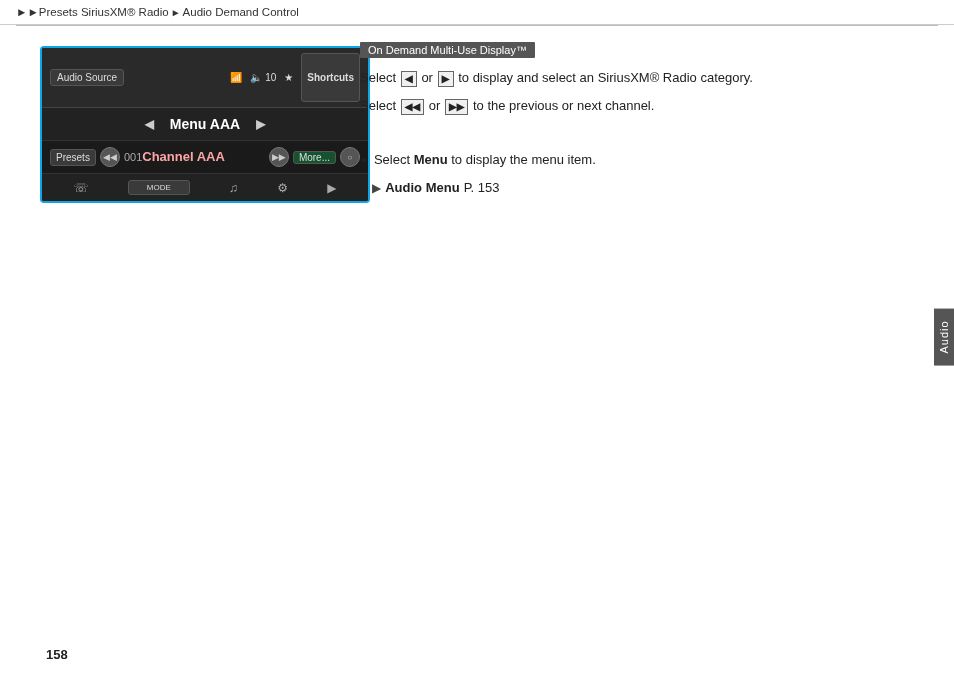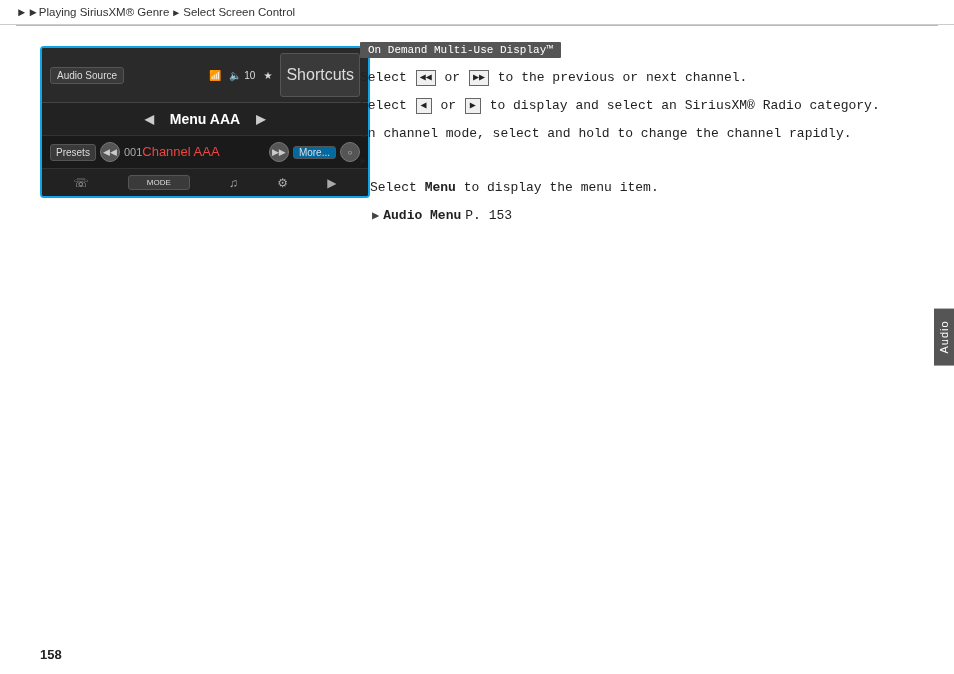--- a/index.html
+++ b/index.html
@@ -85,22 +85,23 @@
       align-items: center;
       gap: 2px;
       color: #ddd;
       font-size: 10px;
     }
     .screen-shortcuts {
       background: #3a3a3a;
       border: 1px solid #555;
       border-radius: 3px;
       color: #ddd;
-      font-size: 16px;
-      padding: 12px 5px;
+      font-size: 10px;
+      padding: 18px 5px;
+      font-weight: bold;
     }
 
     
     .genre-row {
       display: flex;
       align-items: center;
       justify-content: center;
       background: #222;
       padding: 8px 12px;
       color: #fff;
@@ -140,27 +141,27 @@
       align-items: center;
       color: #fff;
     }
     .ch-number {
       font-size: 11px;
       color: #aaa;
       line-height: 1;
     }
     .ch-name {
       font-size: 13px;
-      font-weight: normal;
-      color: #ef4444;
+      font-weight: bold;
+      color: #fca5a5;
       line-height: 1.2;
       text-align: center;
     }
     .ch-more {
-      background: #0369a1;
+      background: #14532d;
       border: 1px solid #555;
       border-radius: 3px;
       color: #ddd;
       font-size: 10px;
       padding: 0 5px;
       cursor: pointer;
     }
     .ch-circle {
       width: 20px;
       height: 20px;
@@ -191,21 +192,20 @@
       border-radius: 3px;
       color: #ddd;
       font-size: 8px;
       padding: 2px 18px;
     }
 
     
     .right-panel {
       flex: 1;
       padding: 16px 28px 16px 20px;
-      font-family: Liberation Mono, monospace;
     }
 
     .section-label {
       background: #555;
       color: #fff;
       font-size: 11px;
       padding: 2px 8px;
       display: inline-block;
       margin-bottom: 10px;
       border-radius: 1px;
@@ -283,41 +283,41 @@
       text-orientation: mixed;
       transform: translateY(-50%) rotate(180deg);
       padding: 12px 4px;
       letter-spacing: 1px;
     }
 
     
     .page-number {
       position: absolute;
       bottom: 12px;
-      left: 40px;
+      left: 46px;
       font-size: 13px;
       color: #222;
       font-weight: bold;
     }
 
     
     .top-divider {
       height: 1px;
       background: #bbb;
       margin: 0 16px;
     }
   </style>
 </head>
 <body>
 
 <div class="breadcrumb-bar">
   <span>►►</span>
-  <span>Playing SiriusXM® Genre</span>
+  <span>Presets SiriusXM® Radio</span>
   <span class="arrow">►</span>
-  <span>Select Screen Control</span>
+  <span>Audio Demand Control</span>
 </div>
 <div class="top-divider"></div>
 
 <div class="main-content">
 
   <div class="left-panel">
     <div class="car-screen">
 
       <div class="screen-top-bar">
         <div class="screen-btn">Audio Source</div>
@@ -367,35 +367,34 @@
     </div>
   </div>
 
   <div class="right-panel">
     <div class="section-label">On Demand Multi-Use Display™</div>
 
     <div class="content-text">
 
       <p>
         <span>Select</span>
+        <span class="inline-btn">◀</span>
+        <span> or </span>
+        <span class="inline-btn">▶</span>
+        <span> to display and select an SiriusXM® Radio category.</span>
+      </p>
+
+      <p>
+        <span>Select</span>
         <span class="inline-btn">◀◀</span>
         <span> or </span>
         <span class="inline-btn">▶▶</span>
         <span> to the previous or next channel.</span>
       </p>
 
-      <p>
-        <span>Select</span>
-        <span class="inline-btn">◀</span>
-        <span> or </span>
-        <span class="inline-btn">▶</span>
-        <span> to display and select an SiriusXM® Radio category.</span>
-      </p>
-
-      <p>In channel mode, select and hold to change the channel rapidly.</p>
 
       <div class="bullet-item">
         <span class="bullet-arrow">►</span>
       </div>
 
       <div class="bullet-item">
         <span class="bullet-arrow">►</span>
         <div class="bullet-text">
           <span>Select </span><span class="bold-term">Menu</span><span> to display the menu item.</span>
         </div>

